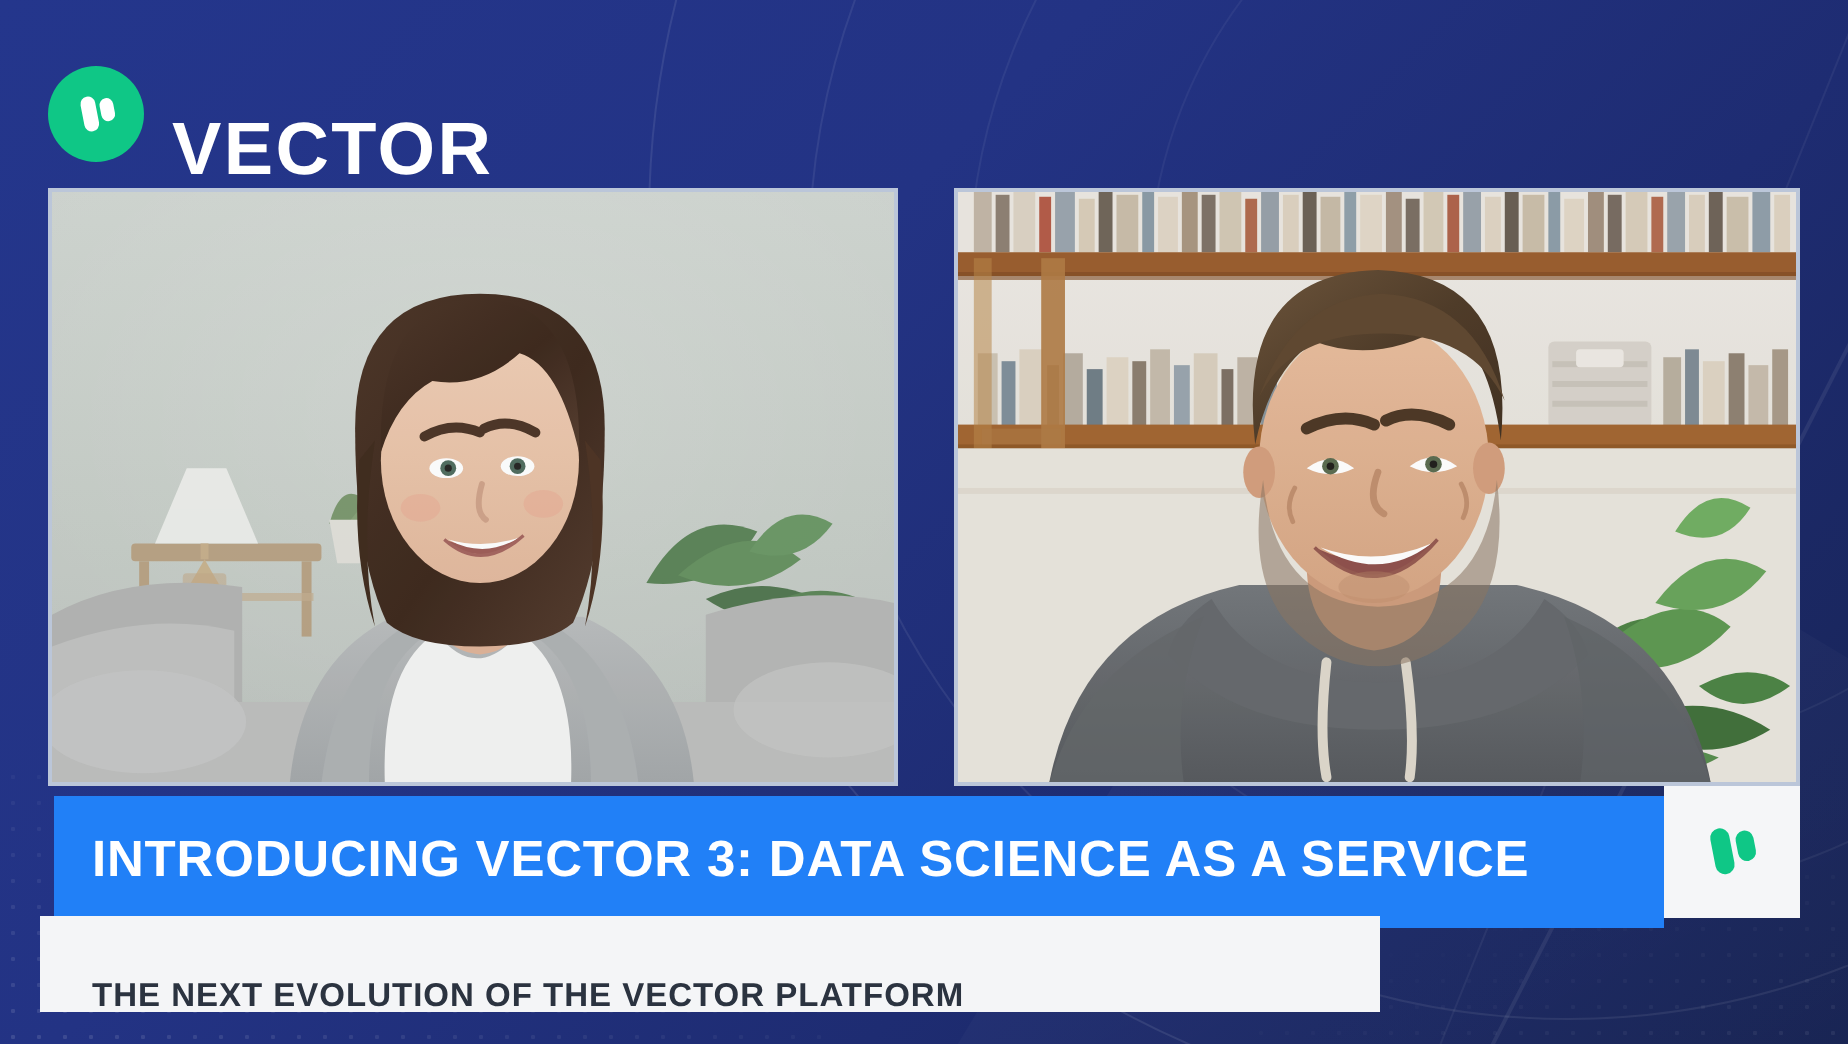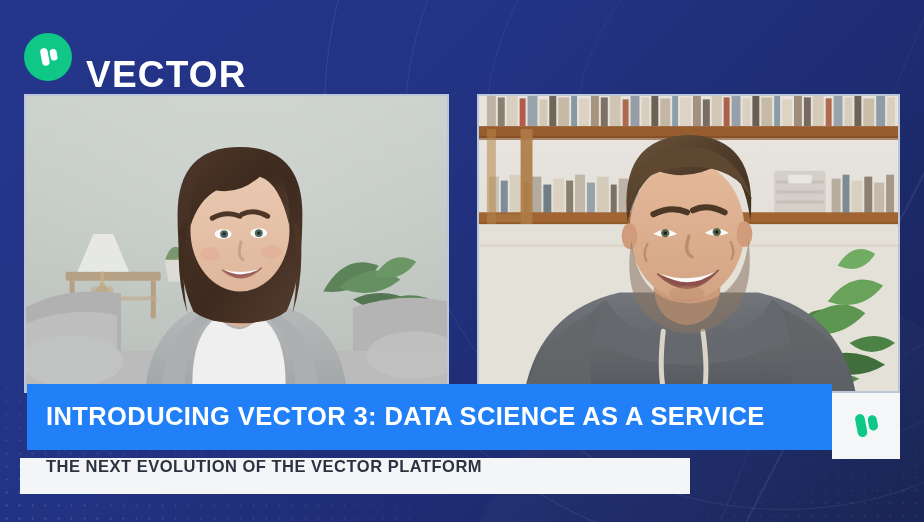--- a/index.html
+++ b/index.html
@@ -166,21 +166,21 @@
   }
   .panel-left  { left: 24px;  width: 425px; }
   .panel-right { left: 477px; width: 423px; }
 
   .panel svg { display: block; width: 100%; height: 100%; }
 
   
   .title-bar {
     position: absolute;
     left: 27px;
-    top: 384px;
+    top: 398px;
     width: 805px;
     height: 66px;
     background: #2180f7;
     display: flex;
     align-items: center;
     z-index: 7;
   }
   .title-text {
     color: #ffffff;
     font-size: 25.5px;
@@ -204,24 +204,24 @@
     z-index: 8;
   }
   .logo-box svg { display: block; }
 
   
   .subtitle-bar {
     position: absolute;
     left: 20px;
     top: 458px;
     width: 670px;
-    height: 36px;
+    height: 48px;
     background: #f4f5f7;
     display: flex;
-    align-items: flex-start;
+    align-items: flex-end;
     z-index: 7;
   }
   .subtitle-text {
     color: #2b3340;
     font-size: 16.5px;
     font-weight: bold;
     letter-spacing: 0.5px;
     padding-left: 26px;
     white-space: nowrap;
     line-height: 1;

